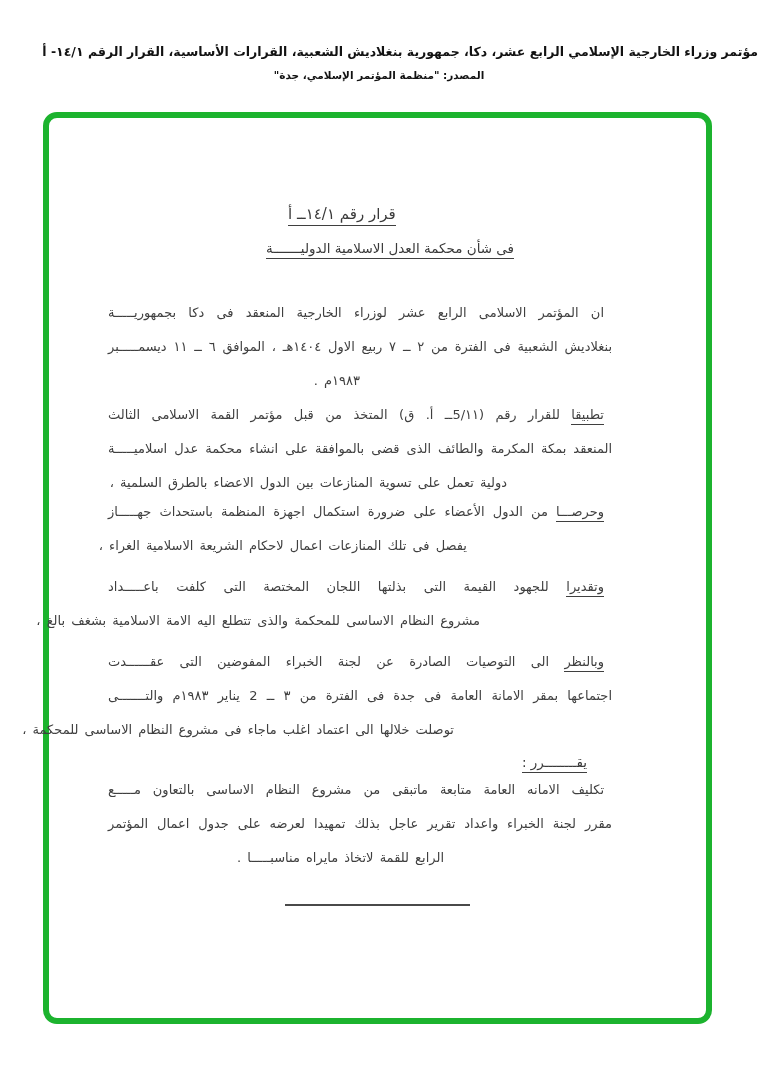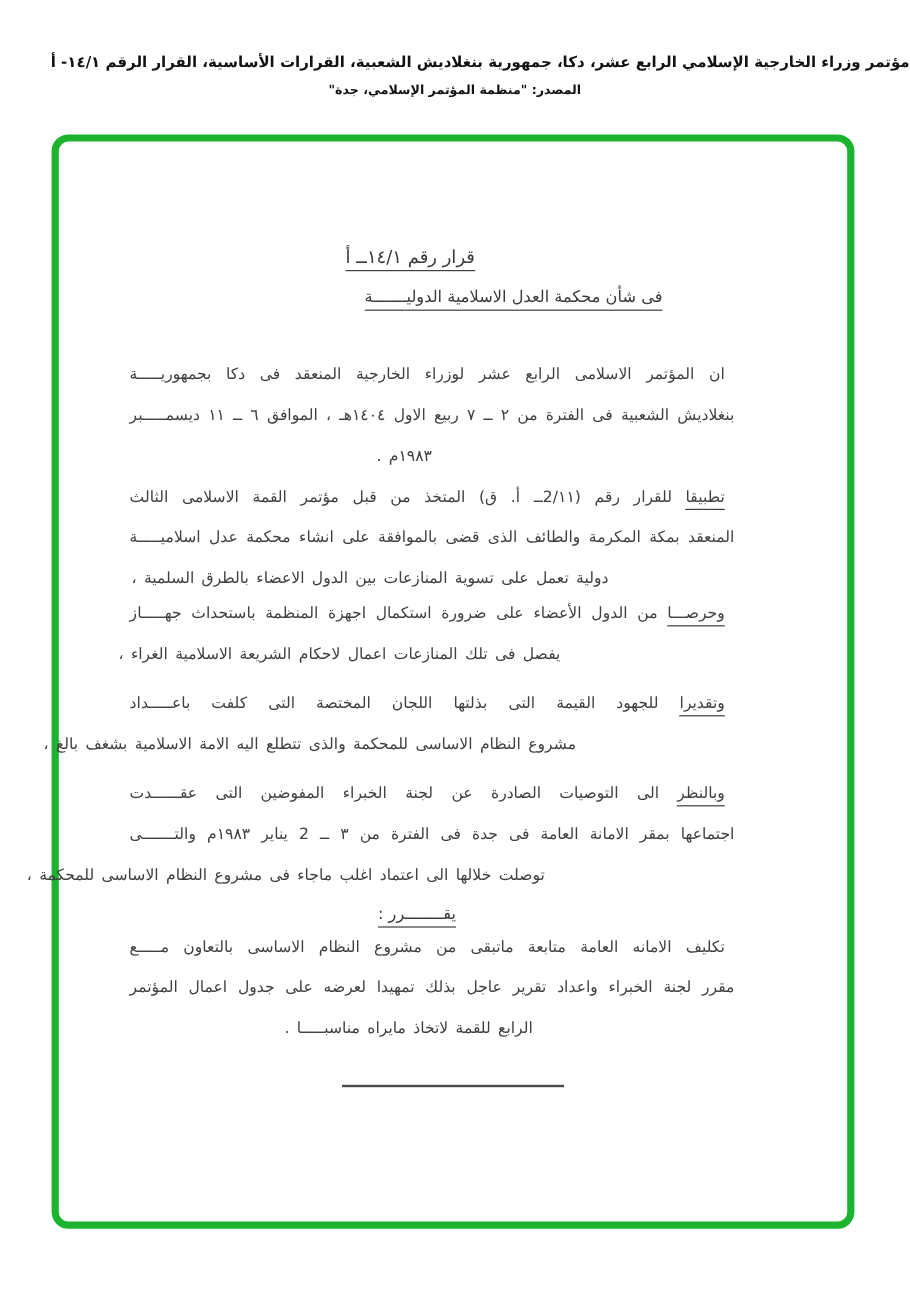--- a/index.html
+++ b/index.html
@@ -41,21 +41,21 @@
     direction:rtl;
     color:#3f3f3f;
     font-size:13px;
   }
   .doc-title {
     position:absolute; top:205px; left:288px; width:230px;
     text-align:left; font-size:15px; color:#3a3a3a;
   }
   .doc-subtitle {
     position:absolute; top:240px; left:228px; width:324px;
-    text-align:right; font-size:13.5px; color:#3a3a3a;
+    text-align:center; font-size:13.5px; color:#3a3a3a;
   }
   .u { border-bottom:1.5px solid #3f3f3f; padding-bottom:2px; }
 
   .col { position:absolute; left:108px; width:504px; direction:rtl; }
   .line {
     line-height:34px; white-space:nowrap;
     text-align:right; word-spacing:2px;
   }
   .just { text-align:justify; text-align-last:justify; white-space:normal; }
   .first { padding-right:8px; }
@@ -65,21 +65,21 @@
 
   .s252 { padding-right:252px; }
   .s105 { padding-right:105px; }
   .s145 { padding-right:145px; }
   .s132 { padding-right:132px; }
   .s158 { padding-right:158px; }
   .s168 { padding-right:168px; }
 
   .decides {
     position:absolute; top:745px; left:108px; width:504px;
-    direction:rtl; text-align:center; padding-right:25px;
+    direction:rtl; text-align:right; padding-right:25px;
     line-height:34px; font-size:13.5px; color:#3a3a3a;
     box-sizing:border-box;
   }
   .rule {
     position:absolute; top:904px; left:285px;
     width:185px; height:2px; background:#4a4a4a;
   }
 </style>
 </head>
 <body>
@@ -101,21 +101,21 @@
       <span class="u">فى شأن محكمة العدل الاسلامية الدوليـــــــة</span>
     </div>
 
     <div class="col p1">
       <div class="line just first">ان المؤتمر الاسلامى الرابع عشر لوزراء الخارجية المنعقد فى دكا بجمهوريـــــة</div>
       <div class="line just">بنغلاديش الشعبية فى الفترة من ٢ ــ ٧ ربيع الاول ١٤٠٤هـ ، الموافق ٦ ــ ١١ ديسمـــــبر</div>
       <div class="line s252">١٩٨٣م .</div>
     </div>
 
     <div class="col p2">
-      <div class="line just first"><span class="u">تطبيقا</span><span> للقرار رقم (2/١١ــ أ. ق) المتخذ من قبل مؤتمر القمة الاسلامى الثالث</span></div>
+      <div class="line just first"><span class="u">تطبيقا</span><span> للقرار رقم (5/١١ــ أ. ق) المتخذ من قبل مؤتمر القمة الاسلامى الثالث</span></div>
       <div class="line just">المنعقد بمكة المكرمة والطائف الذى قضى بالموافقة على انشاء محكمة عدل اسلاميـــــة</div>
       <div class="line s105">دولية تعمل على تسوية المنازعات بين الدول الاعضاء بالطرق السلمية ،</div>
     </div>
 
     <div class="col p3">
       <div class="line just first"><span class="u">وحرصـــا</span><span> من الدول الأعضاء على ضرورة استكمال اجهزة المنظمة باستحداث جهـــــاز</span></div>
       <div class="line s145">يفصل فى تلك المنازعات اعمال لاحكام الشريعة الاسلامية الغراء ،</div>
     </div>
 
     <div class="col p4">

